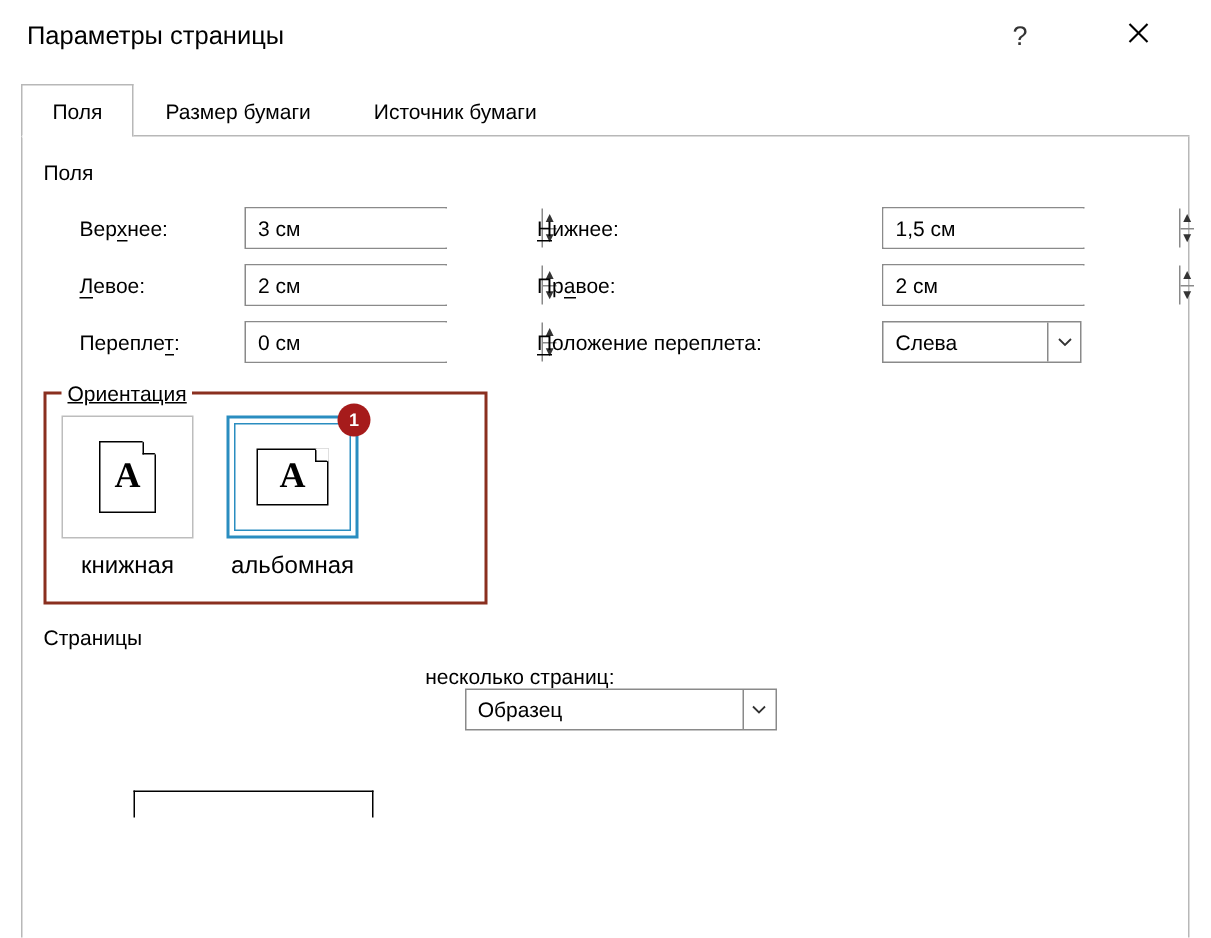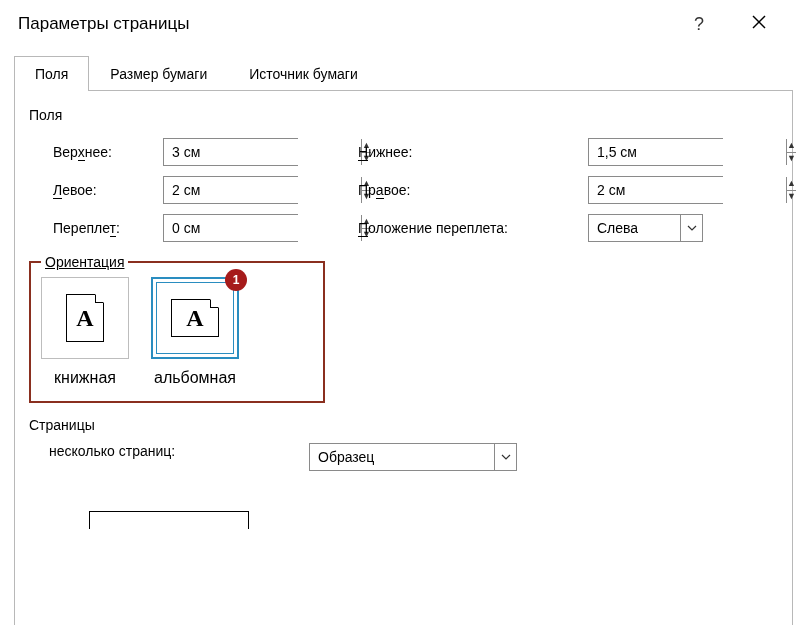--- a/index.html
+++ b/index.html
@@ -11,20 +11,21 @@
   width: 807px;
   height: 625px;
   overflow: hidden;
 }
 .titlebar {
   height: 48px;
   display: flex;
   align-items: center;
   padding: 0 18px;
   font-size: 17px;
+  gap: 19px;
 }
 .titlebar .title { flex: 1; }
 .titlebar .btn { width: 60px; text-align: center; font-size: 17px; color: #333; }
 .titlebar .help { font-size: 18px; }
 .titlebar .close svg { width: 14px; height: 14px; }
 .tabs {
   display: flex;
   margin: 8px 14px 0 14px;
   position: relative;
 }
@@ -80,21 +81,21 @@
 }
 .spinbtns {
   width: 22px; display:flex; flex-direction:column; border-left:1px solid #8a8a8a;
 }
 .spinbtns div{
   flex:1; display:flex; align-items:center; justify-content:center;
   font-size:9px; color:#333; line-height:1;
 }
 .spinbtns div:first-child{ border-bottom:1px solid #8a8a8a; }
 .select {
-  display:inline-flex; width:115px; height:28px; border:1px solid #8a8a8a; background:#fff;
+  display:inline-flex; width:133px; height:28px; border:1px solid #8a8a8a; background:#fff;
 }
 .select .val{ flex:1; padding:0 8px; display:flex; align-items:center; font-size:14px;}
 .select .arrow{
   width:22px; border-left:1px solid #8a8a8a;
   display:flex; align-items:center; justify-content:center;
 }
 .select .arrow svg{ width:10px; height:6px; }
 .orientation-box{
   border: 2px solid #8a2f1f;
   padding: 2px 16px 14px 10px;
@@ -139,21 +140,21 @@
   left:50%; top:50%; transform:translate(-50%,-50%);
 }
 .orient-option .cap{ margin-top:10px; font-size:16px;}
 .badge{
   position:absolute; top:-10px; right:-10px;
   width:22px; height:22px; border-radius:50%;
   background:#a61b1b; color:#fff; font-size:12px; font-weight:bold;
   display:flex; align-items:center; justify-content:center;
 }
 .pages-section{ margin-top:14px; }
-.pages-section .row2{ display:flex; margin-top:10px; margin-left:20px;}
+.pages-section .row2{ display:flex; align-items:center; margin-top:10px; margin-left:20px;flex-direction:column;}
 .pages-section .row2 .plab{ width:260px; font-size:14px; }
 .sample-section{ margin-top:40px;}
 .sample-box{
   border:1px solid #000; width:160px; height:18px; margin:20px 0 0 60px;
   border-bottom:none;
 }
 .select.wide{ width:208px; }
 </style>
 </head>
 <body>

